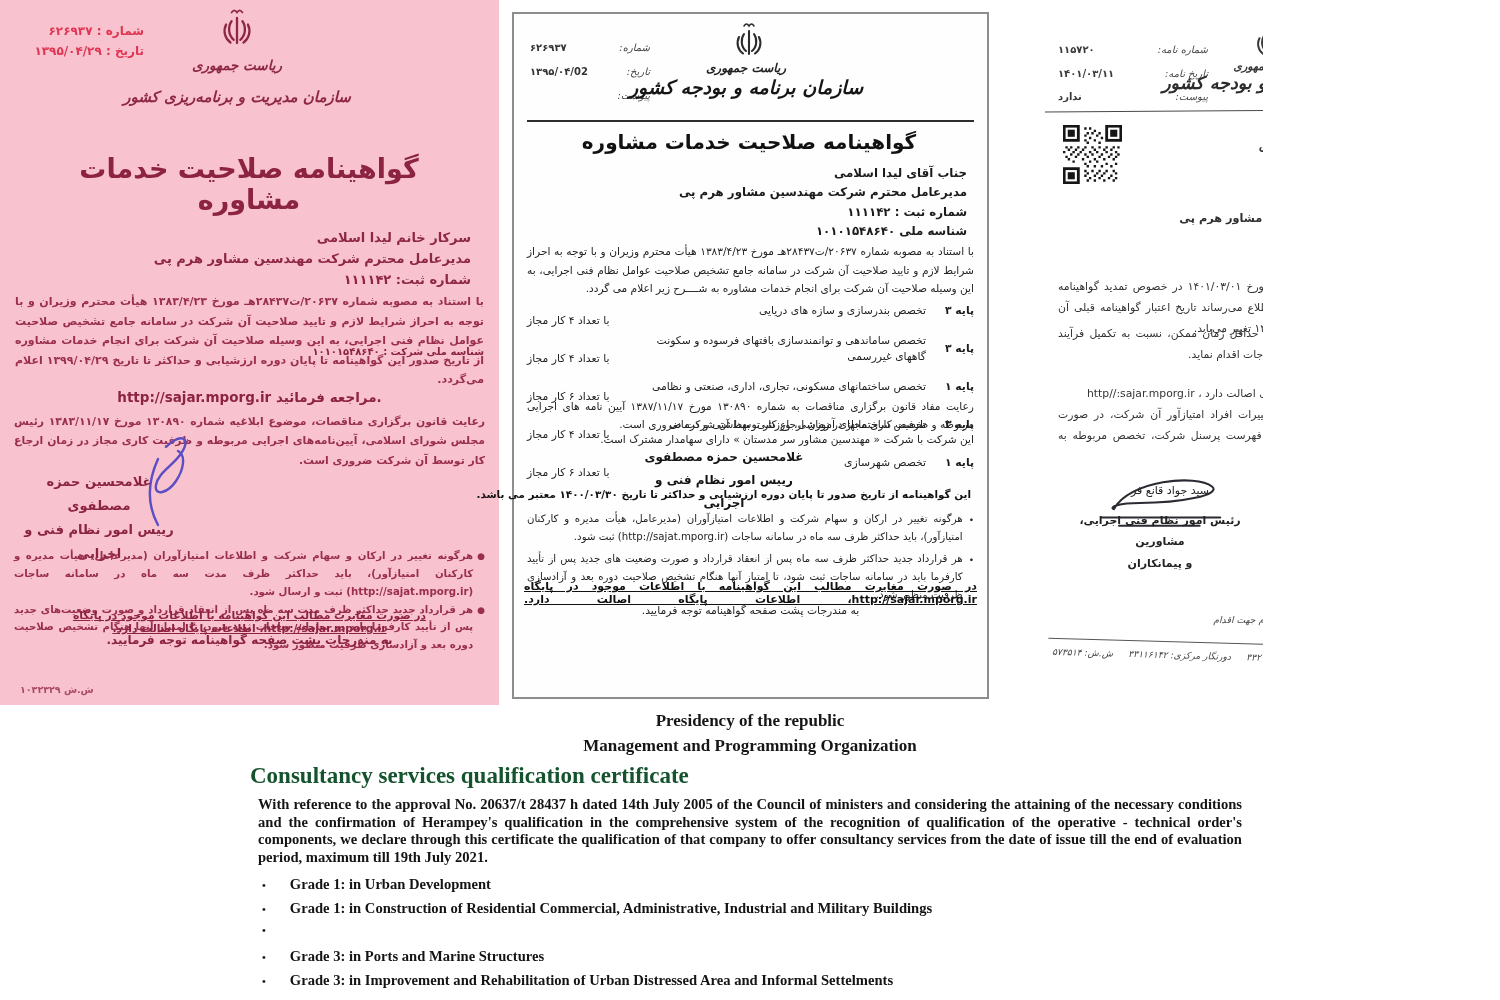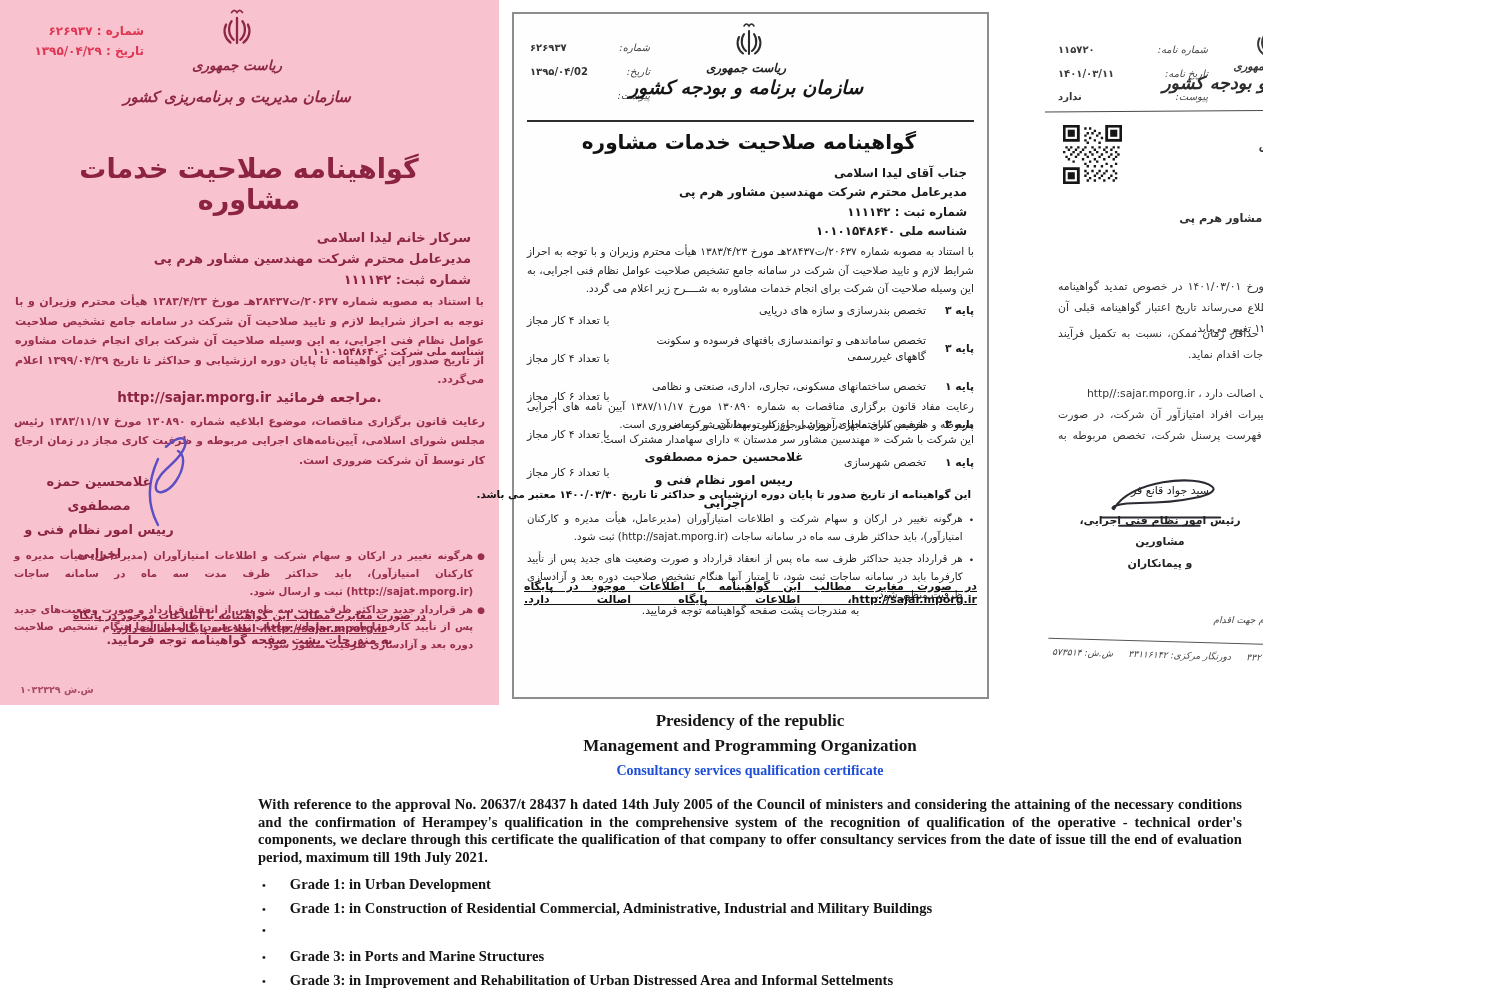--- a/index.html
+++ b/index.html
@@ -129,22 +129,22 @@
   .rd-footer{left:8px;right:4px;top:634px;border-top:1.5px solid #555;transform:rotate(1.6deg);
            padding:7px 4px 0 4px;display:flex;direction:rtl;justify-content:space-between;
            font-size:9.2px;font-style:italic;color:#474747;}
 
   
   .en-serif{font-family:"Liberation Serif","DejaVu Serif",serif;}
   .en-line1{left:250px;top:711px;width:1000px;text-align:center;font-size:17px;
            font-weight:bold;color:#161616;}
   .en-line2{left:250px;top:736px;width:1000px;text-align:center;font-size:17px;
            font-weight:bold;color:#161616;}
-  .en-title{left:250px;top:763px;width:1000px;text-align:center;font-size:14px;
-           font-weight:bold;color:#1d4ed8;}
+  .en-title{left:250px;top:763px;width:1000px;text-align:left;font-size:23px;
+           font-weight:bold;color:#14532d;}
   .en-para{left:258px;top:796px;width:984px;text-align:justify;font-size:14.6px;
            line-height:17.6px;font-weight:bold;color:#141414;margin:0;}
   .en-grades{left:262px;top:876px;width:1000px;color:#141414;}
   .en-grade{display:flex;gap:24px;align-items:baseline;height:24px;
            font-size:14.6px;font-weight:bold;}
   .en-grade .gdot{font-size:11px;}
 </style>
 </head>
 <body>
 

